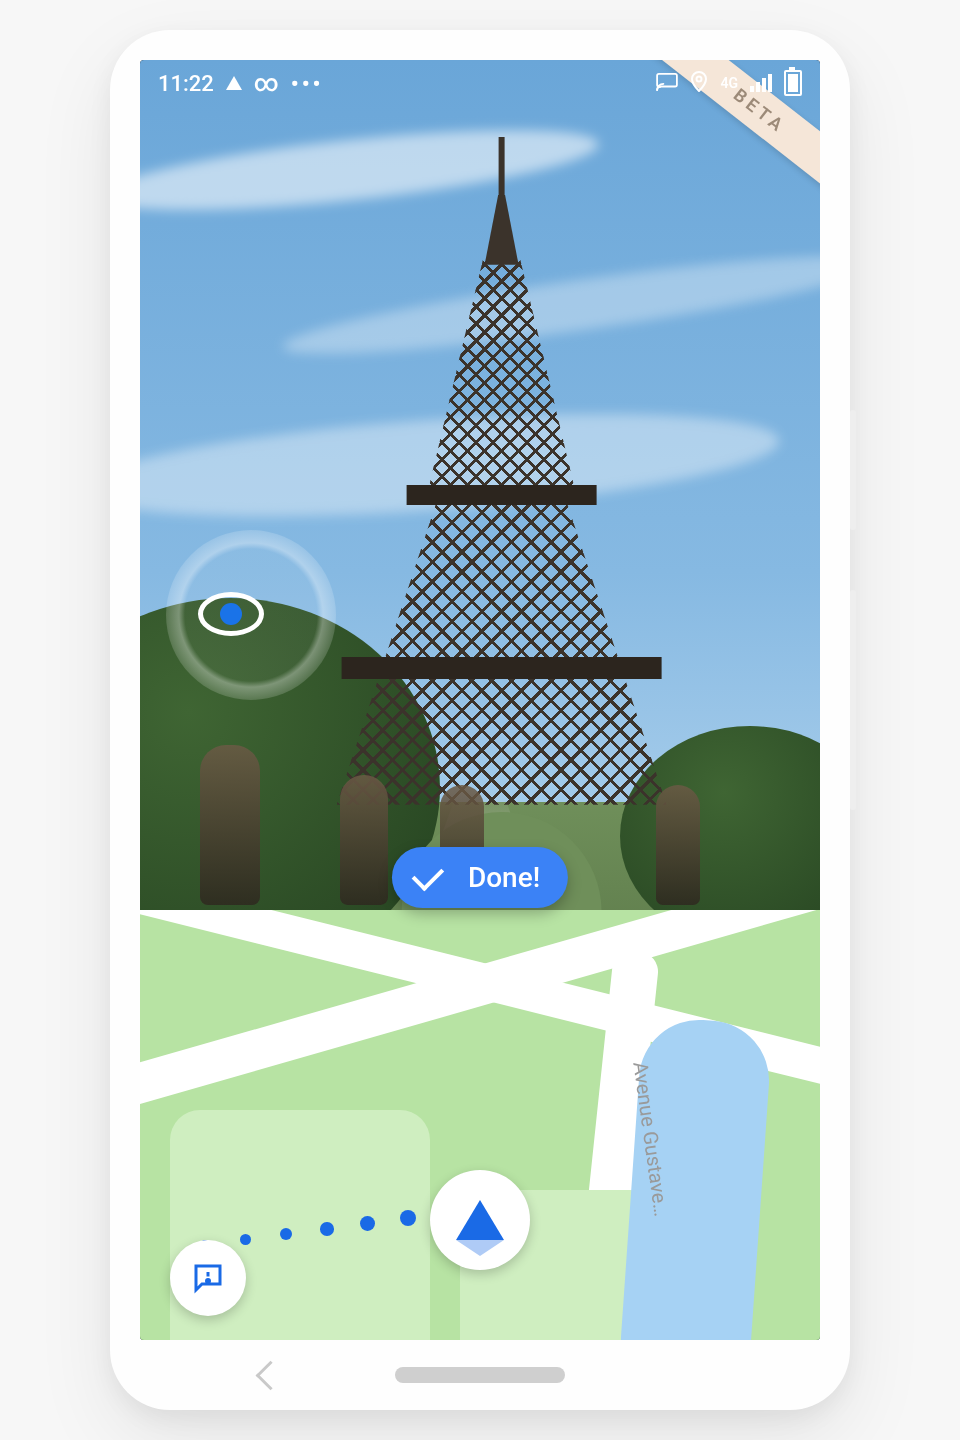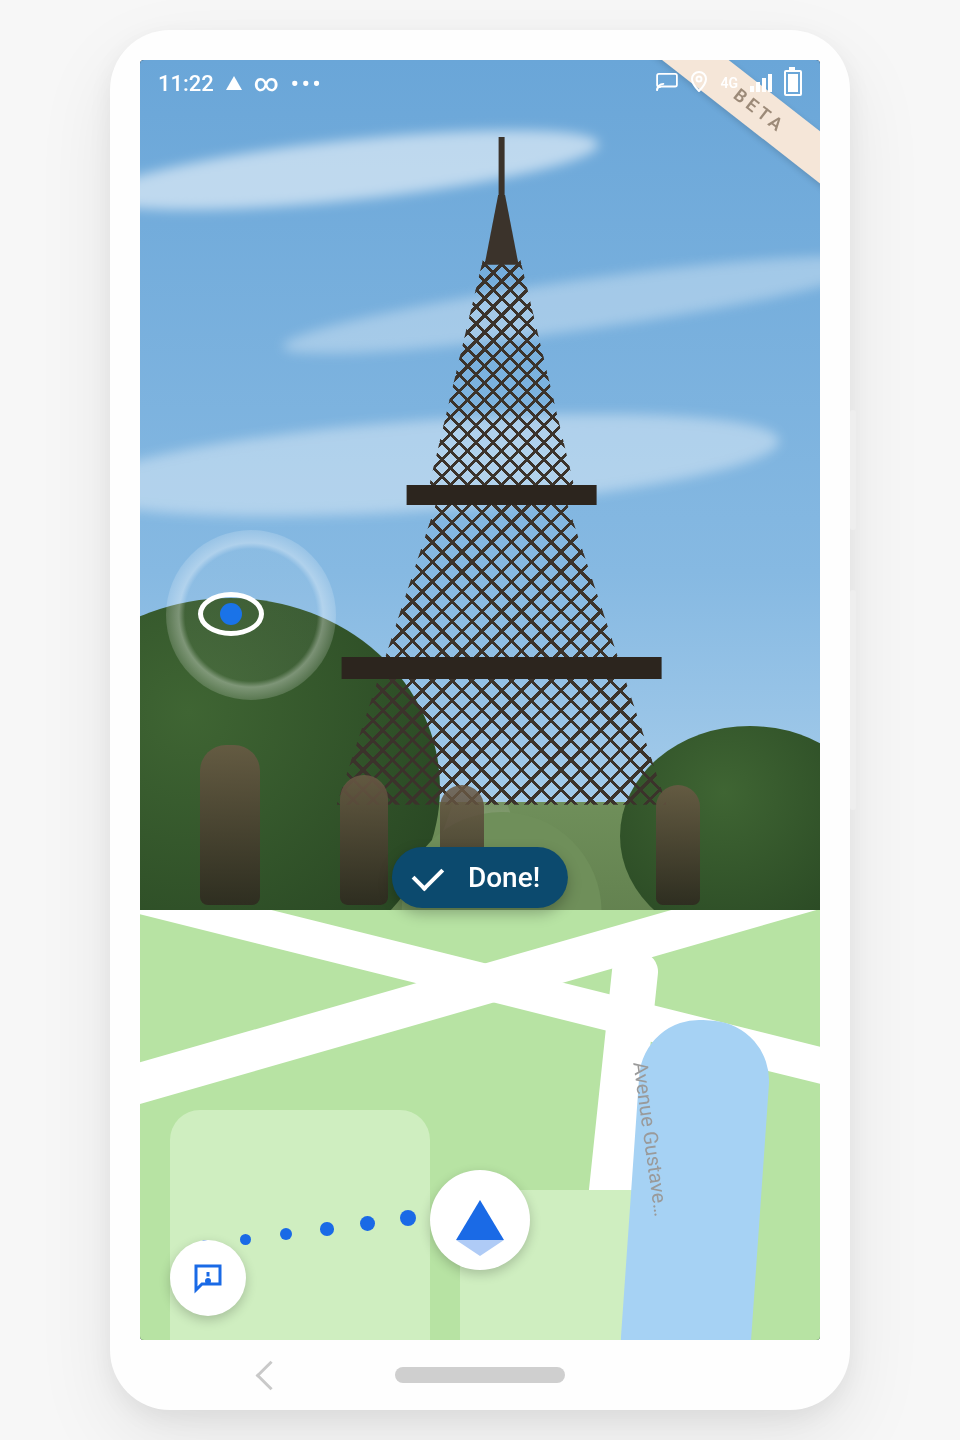--- a/index.html
+++ b/index.html
@@ -62,21 +62,21 @@
 
   
   .ribbon{position:absolute;top:30px;right:-70px;width:260px;transform:rotate(38deg);background:#f5e6d8;color:#9c8a78;text-align:center;font-size:18px;letter-spacing:4px;padding:10px 0;font-weight:600;box-shadow:0 2px 6px rgba(0,0,0,.15);z-index:40;}
 
   
   .eye-ring{position:absolute;left:26px;top:470px;width:170px;height:170px;border-radius:50%;background:radial-gradient(circle,rgba(255,255,255,.05) 55%,rgba(255,255,255,.35) 60%,rgba(255,255,255,0) 80%);z-index:30;}
   .eye{position:absolute;left:58px;top:532px;width:56px;height:34px;border-radius:50%;border:5px solid #fff;z-index:31;display:flex;align-items:center;justify-content:center;}
   .eye .pupil{width:22px;height:22px;border-radius:50%;background:#1a73e8;}
 
   
-  .done{position:absolute;left:50%;top:787px;transform:translateX(-50%);background:#0c4a6e;color:#fff;font-size:28px;font-weight:500;padding:14px 28px 14px 22px;border-radius:40px;display:flex;align-items:center;gap:26px;box-shadow:0 6px 14px rgba(0,0,0,.25);z-index:35;}
+  .done{position:absolute;left:50%;top:787px;transform:translateX(-50%);background:#3b82f6;color:#fff;font-size:28px;font-weight:500;padding:14px 28px 14px 22px;border-radius:40px;display:flex;align-items:center;gap:26px;box-shadow:0 6px 14px rgba(0,0,0,.25);z-index:35;}
   .done .chk{width:24px;height:14px;border-left:4px solid #fff;border-bottom:4px solid #fff;transform:rotate(-45deg);margin-top:-6px;}
 
   
   .minimap{position:absolute;left:0;right:0;bottom:0;height:430px;z-index:20;overflow:hidden;}
   .minimap .disc{position:absolute;left:50%;bottom:-720px;width:1400px;height:1400px;transform:translateX(-50%);background:#b7e3a3;border-radius:50%;box-shadow:0 -6px 20px rgba(0,0,0,.25);}
   .minimap .road{position:absolute;background:#fff;}
   .minimap .road.r1{width:900px;height:40px;transform:rotate(-16deg);left:-160px;top:70px;border-radius:20px;}
   .minimap .road.r2{width:900px;height:36px;transform:rotate(14deg);left:-40px;top:70px;border-radius:18px;}
   .minimap .road.r3{width:46px;height:500px;left:448px;top:40px;transform:rotate(6deg);border-radius:20px;}
   .minimap .water{position:absolute;right:60px;top:110px;width:130px;height:380px;background:#a6d2f4;border-radius:60px;transform:rotate(4deg);}

